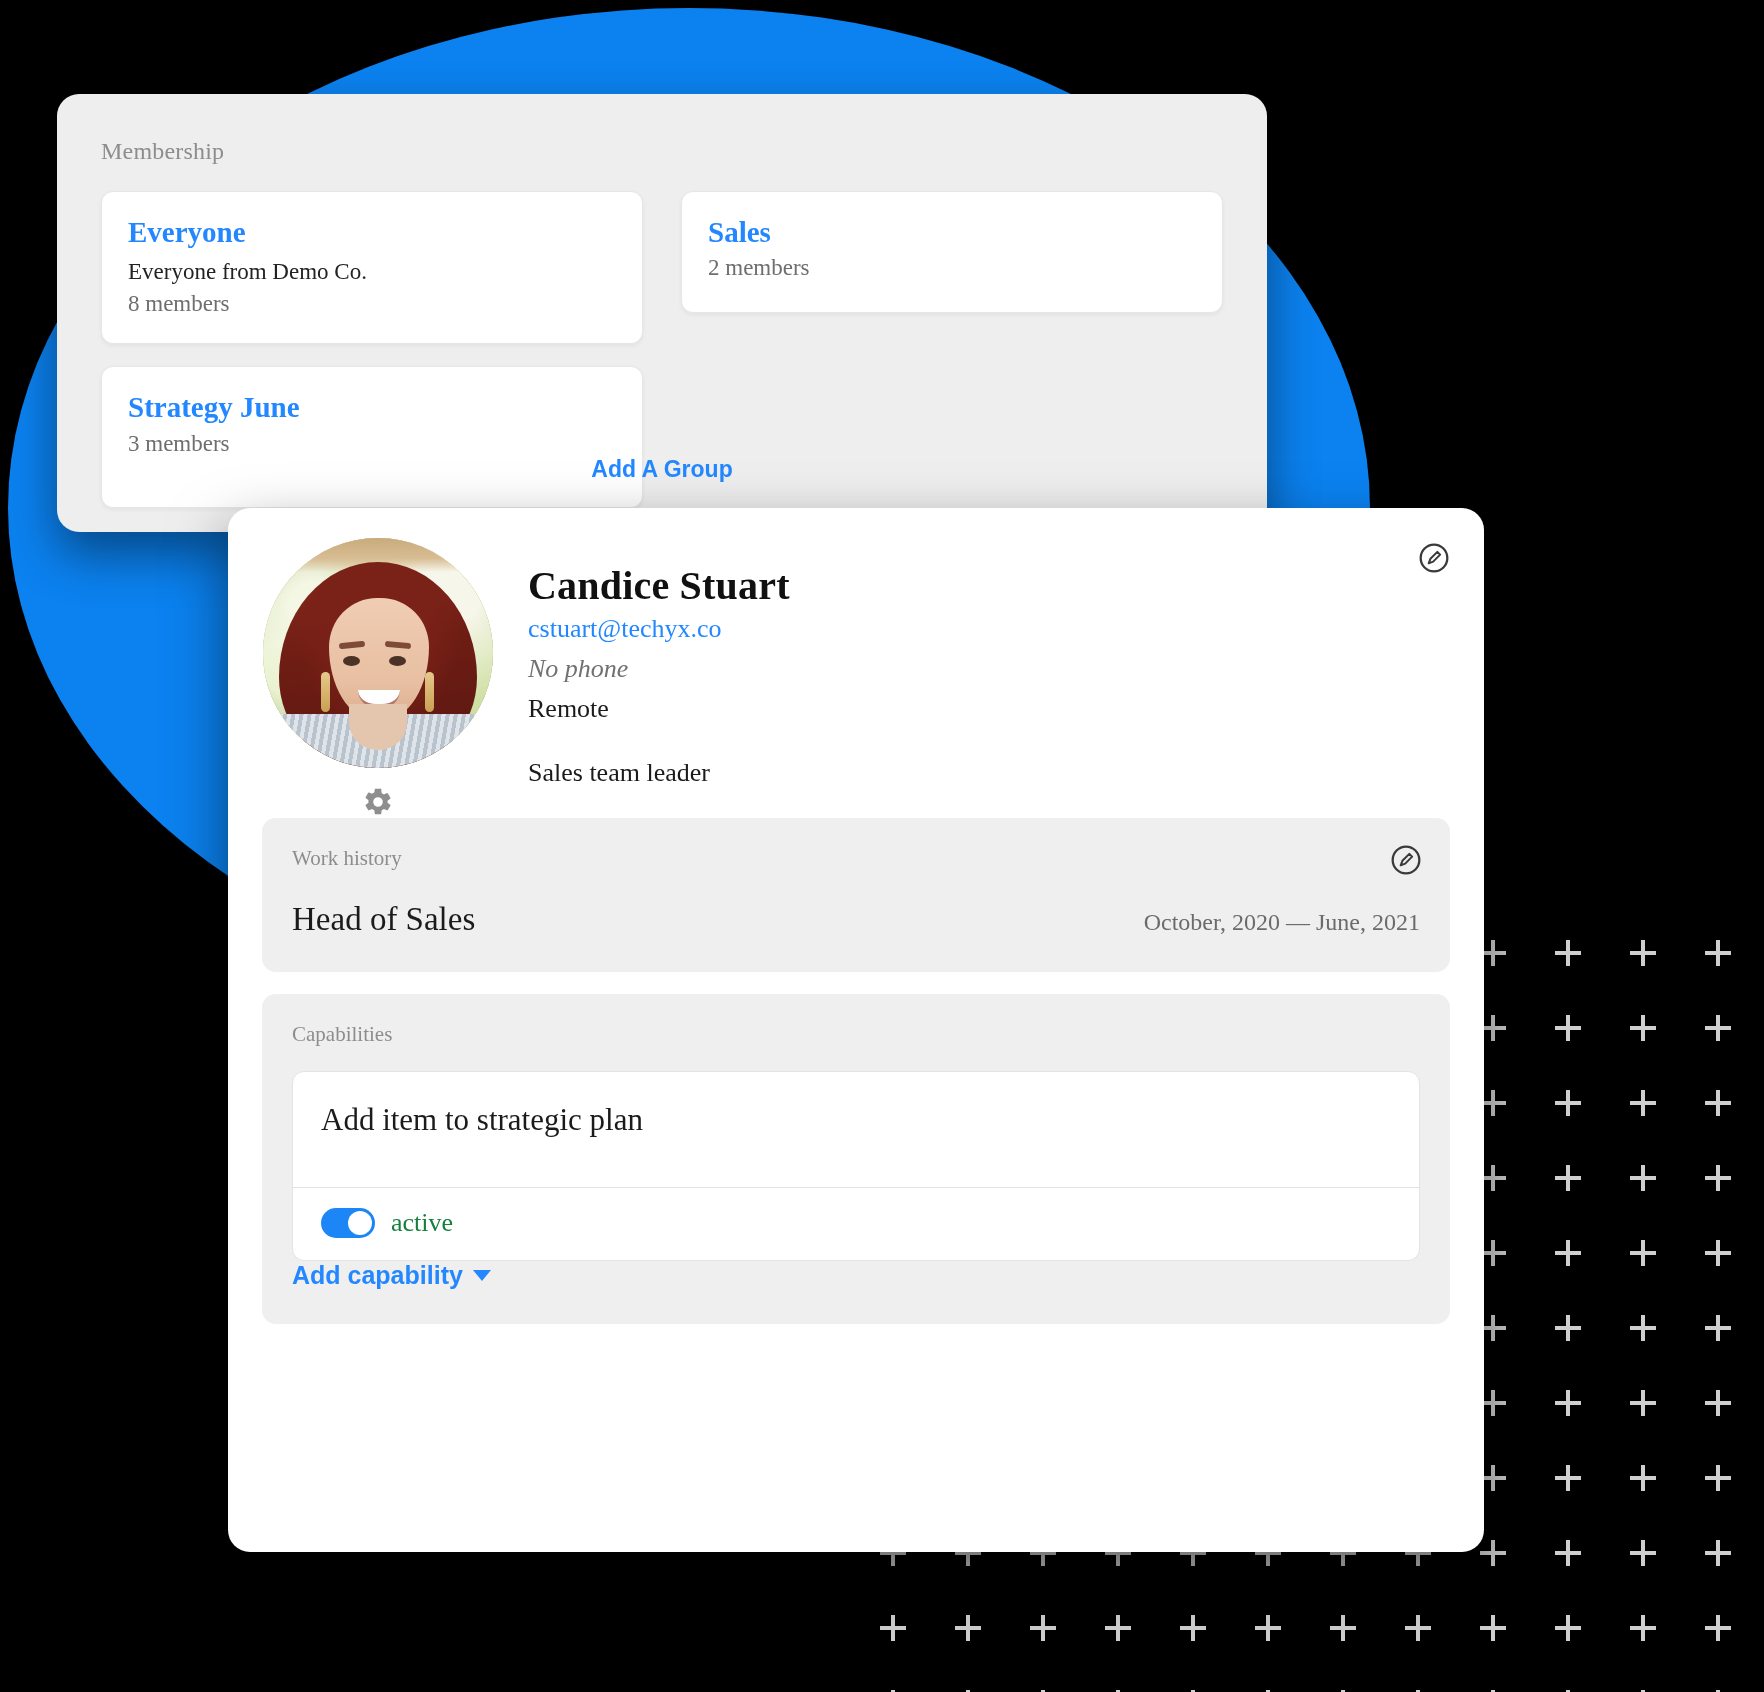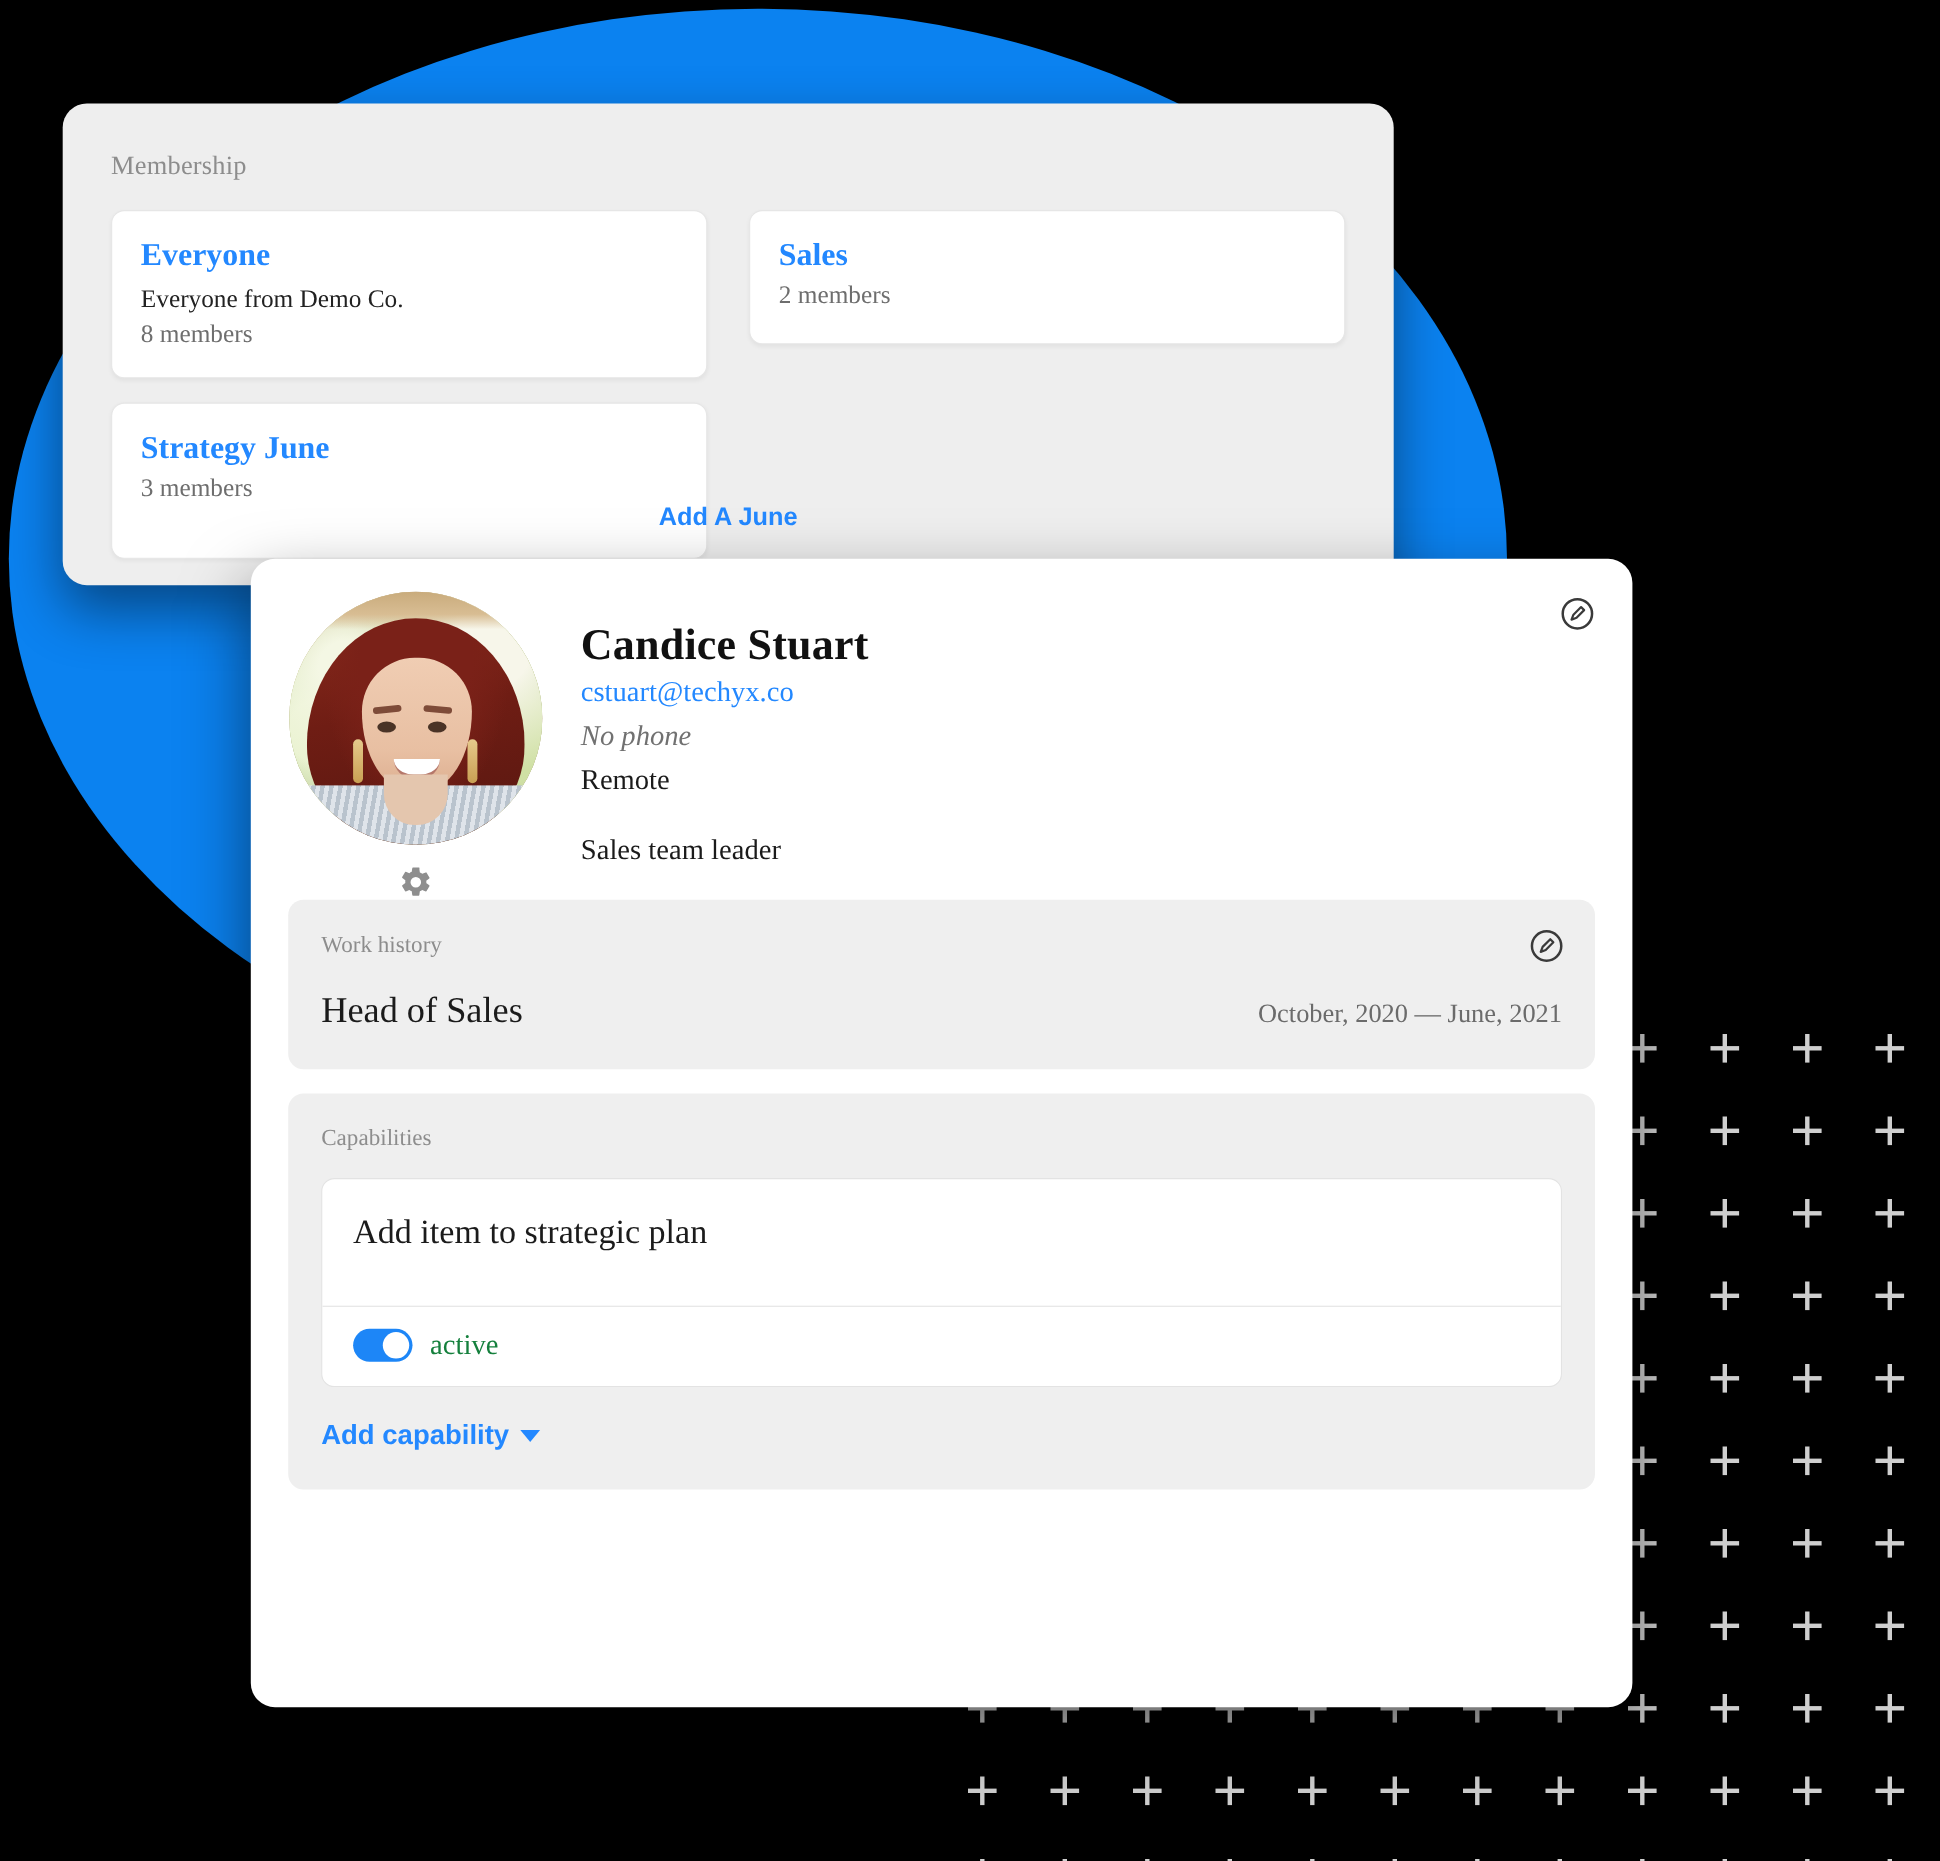--- a/index.html
+++ b/index.html
@@ -354,21 +354,20 @@
     width: 24px;
     height: 24px;
     border-radius: 50%;
     background: #ffffff;
   }
   #toggle-label {
     font-size: 26px;
     color: #15803d;
   }
   #add-capability {
-    margin-top: 30px;
     display: inline-flex;
     align-items: center;
     gap: 10px;
     font-family: "Liberation Sans", "DejaVu Sans", sans-serif;
     font-size: 25px;
     font-weight: 700;
     color: #2388ff;
     cursor: pointer;
   }
   #caret-down-icon {
@@ -537,21 +536,21 @@
       </div>
 
       <div class="group-card tall">
         <div class="group-title">Strategy June</div>
         <div class="group-count">3 members</div>
       </div>
 
     </div>
 
     <div id="add-group-row">
-      <span id="add-group-link">Add A June</span>
+      <span id="add-group-link">Add A Group</span>
     </div>
   </div>
 
   <div id="profile-card">
 
     <div id="profile-header">
 
       <div id="avatar-col">
         <div id="avatar">
           <div class="bg-sky"></div>

